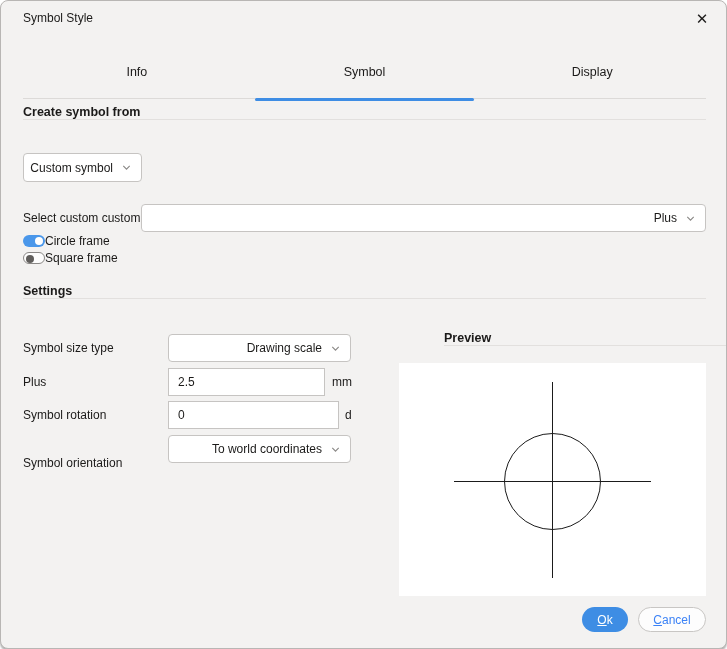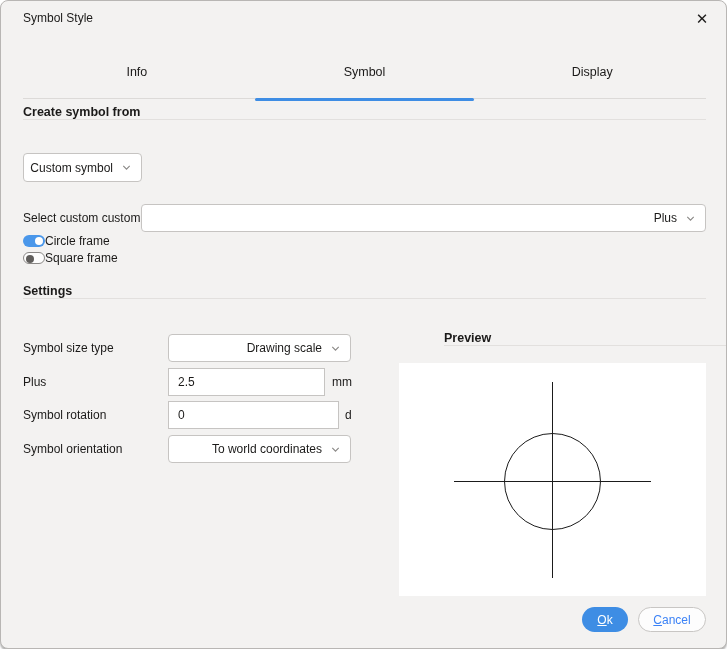--- a/index.html
+++ b/index.html
@@ -126,21 +126,21 @@
   </div>
 
   <span class="flabel" style="top:367px">Plus</span>
   <input class="tinput" style="left: 167px; top: 367px; width: 157px;" value="2.5">
   <span class="suffix" style="left:331px;top:367px">mm</span>
 
   <span class="flabel" style="top:400px">Symbol rotation</span>
   <input class="tinput" style="left: 167px; top: 400px; width: 171px;" value="0">
   <span class="suffix" style="left:344px;top:400px">d</span>
 
-  <span class="flabel" style="top:434px">Symbol orientation</span>
+  <span class="flabel" style="top:448px">Symbol orientation</span>
   <div class="select" style="left:167px;top:434px;width:183px">
     <span>To world coordinates</span>
     <span class="chevron">
       <svg width="11" height="11" viewBox="0 0 12 12">
           <path d="M2.5 4.2 L6 7.8 L9.5 4.2" fill="none" stroke="#8a8886" stroke-width="1.2"></path>
         </svg>
     </span>
   </div>
 
   <div class="preview-head" style="top:330px">Preview</div>

